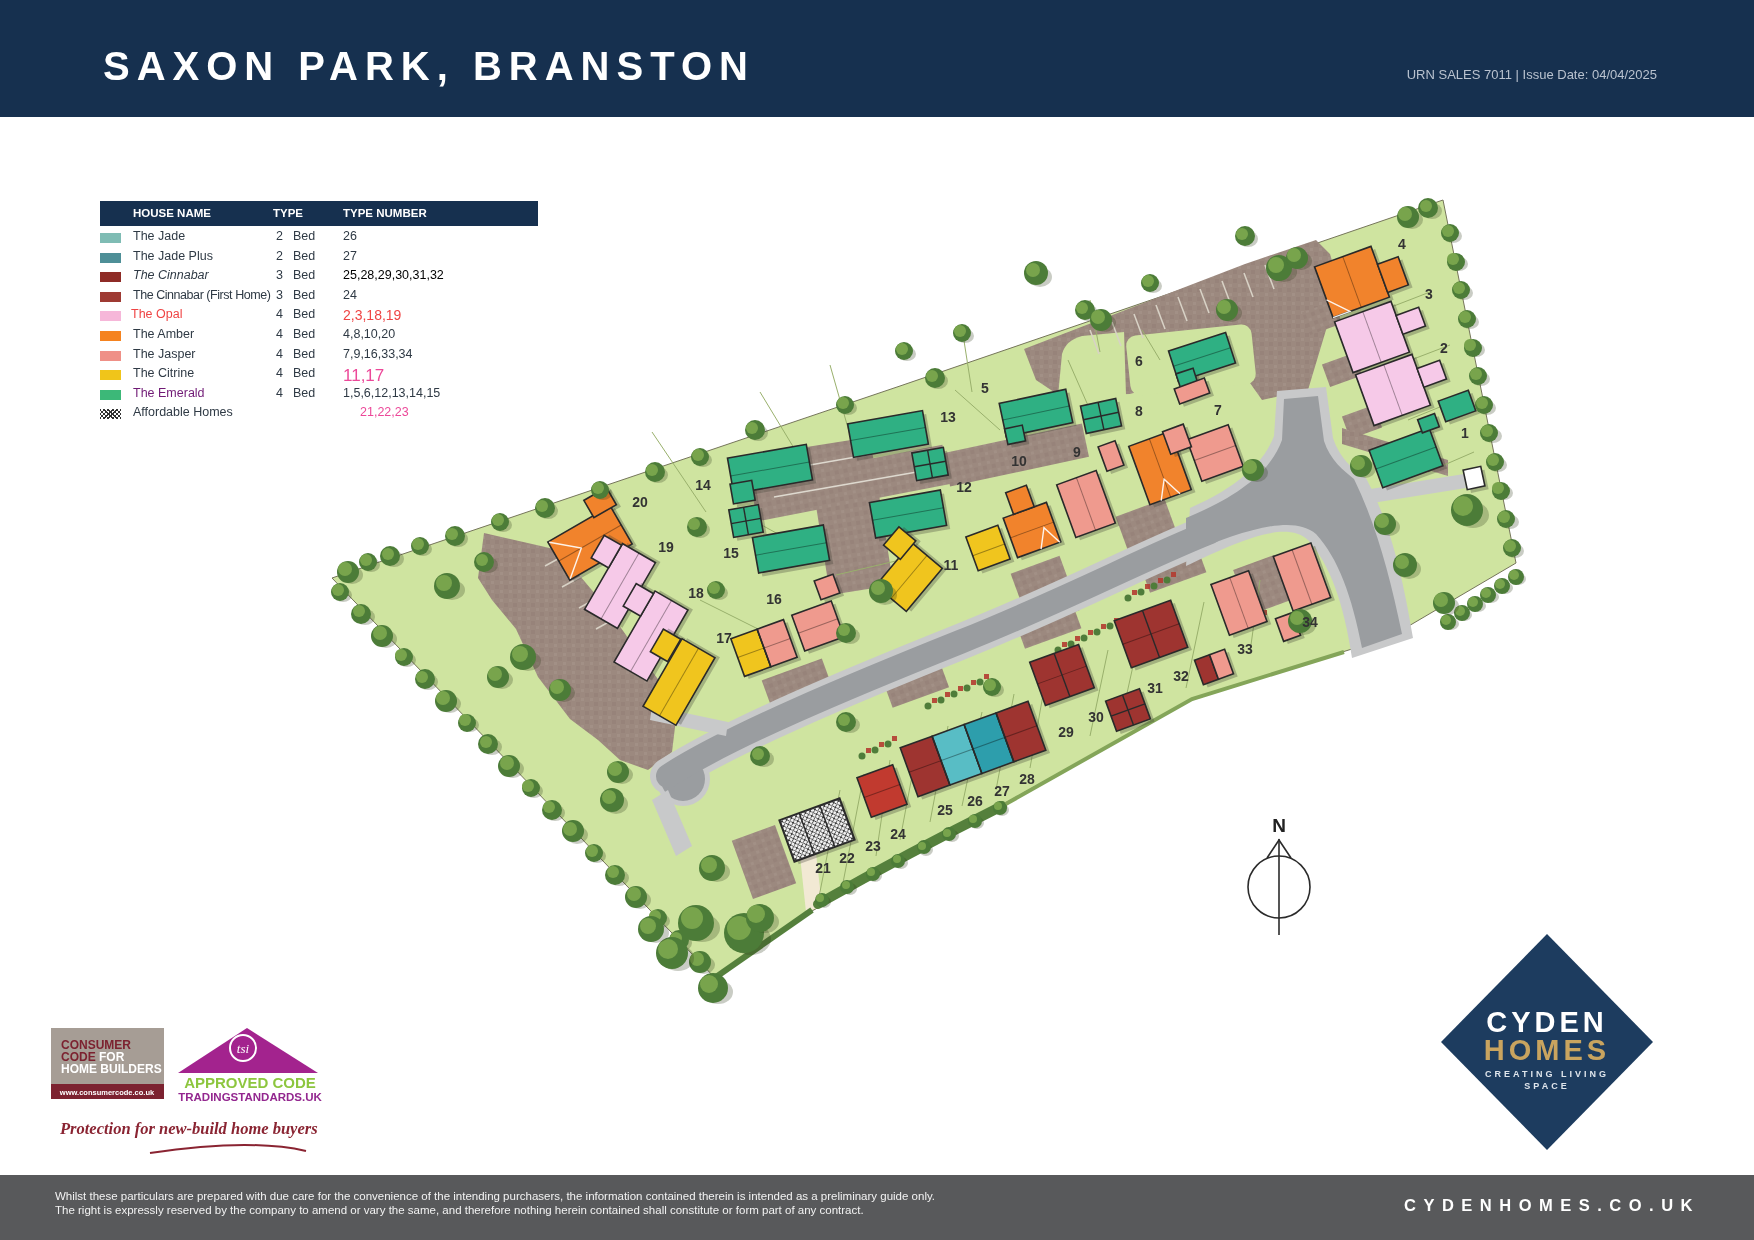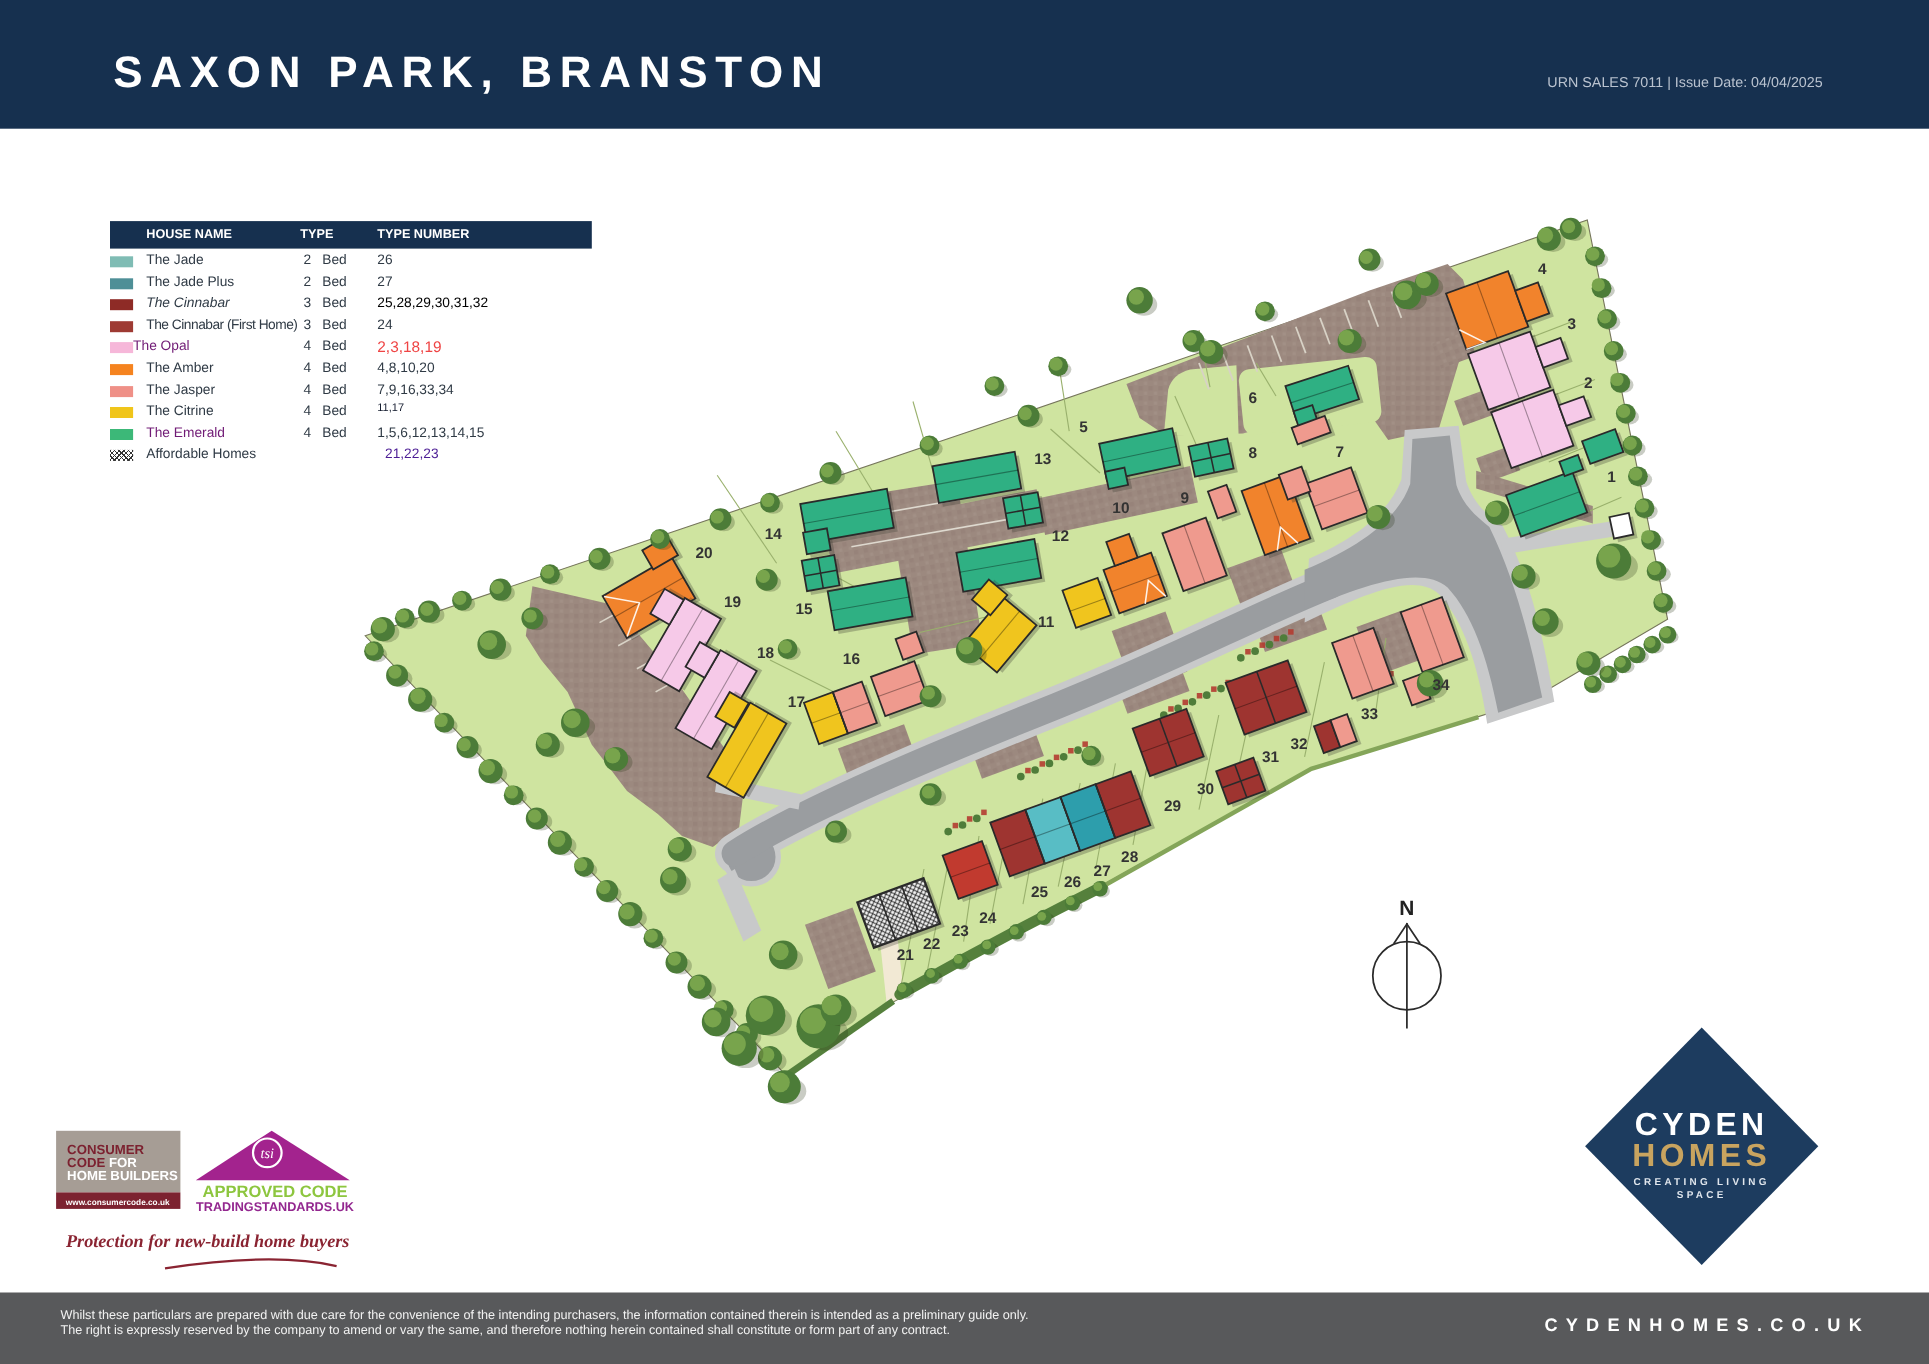--- a/index.html
+++ b/index.html
@@ -843,49 +843,49 @@
 <div style="position:absolute;left:293px;top:268.20000000000005px;font-size:12.5px;color:#2f3a45">Bed</div>
 <div style="position:absolute;left:343px;top:268.20000000000005px;font-size:12.5px;color:#000000;white-space:nowrap">25,28,29,30,31,32</div>
 
 <div style="position:absolute;left:100px;top:291.80000000000007px;width:21px;height:10px;background:#9e3a33;"></div>
 <div style="position:absolute;left:133px;top:287.80000000000007px;font-size:12.5px;color:#2f3a45;white-space:nowrap;letter-spacing:-0.45px;">The Cinnabar (First Home)</div>
 <div style="position:absolute;left:276px;top:287.80000000000007px;font-size:12.5px;color:#2f3a45">3</div>
 <div style="position:absolute;left:293px;top:287.80000000000007px;font-size:12.5px;color:#2f3a45">Bed</div>
 <div style="position:absolute;left:343px;top:287.80000000000007px;font-size:12.5px;color:#2f3a45;white-space:nowrap">24</div>
 
 <div style="position:absolute;left:100px;top:311.4000000000001px;width:21px;height:10px;background:#f6b7d9;"></div>
-<div style="position:absolute;left:121px;top:307.4000000000001px;font-size:12.5px;color:#701a75;white-space:nowrap;">The Opal</div>
+<div style="position:absolute;left:131px;top:307.4000000000001px;font-size:12.5px;color:#ef4444;white-space:nowrap;">The Opal</div>
 <div style="position:absolute;left:276px;top:307.4000000000001px;font-size:12.5px;color:#2f3a45">4</div>
 <div style="position:absolute;left:293px;top:307.4000000000001px;font-size:12.5px;color:#2f3a45">Bed</div>
 <div style="position:absolute;left:343px;top:307.4000000000001px;font-size:14px;color:#ef4444;white-space:nowrap">2,3,18,19</div>
 
 <div style="position:absolute;left:100px;top:331.0000000000001px;width:21px;height:10px;background:#f5831f;"></div>
 <div style="position:absolute;left:133px;top:327.0000000000001px;font-size:12.5px;color:#2f3a45;white-space:nowrap;">The Amber</div>
 <div style="position:absolute;left:276px;top:327.0000000000001px;font-size:12.5px;color:#2f3a45">4</div>
 <div style="position:absolute;left:293px;top:327.0000000000001px;font-size:12.5px;color:#2f3a45">Bed</div>
 <div style="position:absolute;left:343px;top:327.0000000000001px;font-size:12.5px;color:#2f3a45;white-space:nowrap">4,8,10,20</div>
 
 <div style="position:absolute;left:100px;top:350.60000000000014px;width:21px;height:10px;background:#ef9087;"></div>
 <div style="position:absolute;left:133px;top:346.60000000000014px;font-size:12.5px;color:#2f3a45;white-space:nowrap;">The Jasper</div>
 <div style="position:absolute;left:276px;top:346.60000000000014px;font-size:12.5px;color:#2f3a45">4</div>
 <div style="position:absolute;left:293px;top:346.60000000000014px;font-size:12.5px;color:#2f3a45">Bed</div>
 <div style="position:absolute;left:343px;top:346.60000000000014px;font-size:12.5px;color:#2f3a45;white-space:nowrap">7,9,16,33,34</div>
 
 <div style="position:absolute;left:100px;top:370.20000000000016px;width:21px;height:10px;background:#f0c51a;"></div>
 <div style="position:absolute;left:133px;top:366.20000000000016px;font-size:12.5px;color:#2f3a45;white-space:nowrap;">The Citrine</div>
 <div style="position:absolute;left:276px;top:366.20000000000016px;font-size:12.5px;color:#2f3a45">4</div>
 <div style="position:absolute;left:293px;top:366.20000000000016px;font-size:12.5px;color:#2f3a45">Bed</div>
-<div style="position:absolute;left:343px;top:366.20000000000016px;font-size:10px;color:#0f172a;white-space:nowrap">11,17</div>
+<div style="position:absolute;left:343px;top:366.20000000000016px;font-size:17px;color:#ec4899;white-space:nowrap">11,17</div>
 
 <div style="position:absolute;left:100px;top:389.8000000000002px;width:21px;height:10px;background:#3cb878;"></div>
 <div style="position:absolute;left:133px;top:385.8000000000002px;font-size:12.5px;color:#701a75;white-space:nowrap;">The Emerald</div>
 <div style="position:absolute;left:276px;top:385.8000000000002px;font-size:12.5px;color:#2f3a45">4</div>
 <div style="position:absolute;left:293px;top:385.8000000000002px;font-size:12.5px;color:#2f3a45">Bed</div>
 <div style="position:absolute;left:343px;top:385.8000000000002px;font-size:12.5px;color:#2f3a45;white-space:nowrap">1,5,6,12,13,14,15</div>
 
 <div style="position:absolute;left:100px;top:409.4000000000002px;width:21px;height:10px;background:repeating-linear-gradient(45deg,#333 0 1px,rgba(0,0,0,0) 1px 3px),repeating-linear-gradient(-45deg,#333 0 1px,rgba(0,0,0,0) 1px 3px) #fff;"></div>
 <div style="position:absolute;left:133px;top:405.4000000000002px;font-size:12.5px;color:#2f3a45;white-space:nowrap;">Affordable Homes</div>
-<div style="position:absolute;left:350px;top:405.4000000000002px;font-size:12.5px;color:#4c1d95;white-space:nowrap">21,22,23</div>
+<div style="position:absolute;left:360px;top:405.4000000000002px;font-size:12.5px;color:#ec4899;white-space:nowrap">21,22,23</div>
 
 <div class="abs" style="left:0;top:1175px;width:1754px;height:65px;background:#58595b"></div>
 
 <div class="abs" style="left:55px;top:1189px;color:#f2f2f2;font-size:11.5px;line-height:14px">Whilst these particulars are prepared with due care for the convenience of the intending purchasers, the information contained therein is intended as a preliminary guide only.<br>The right is expressly reserved by the company to amend or vary the same, and therefore nothing herein contained shall constitute or form part of any contract.</div>
 
 <div class="abs" style="left:1200px;top:1196px;width:500px;text-align:right;color:#fff;font-size:16.5px;font-weight:bold;letter-spacing:7.5px">CYDENHOMES.CO.UK</div>
 </body></html>

